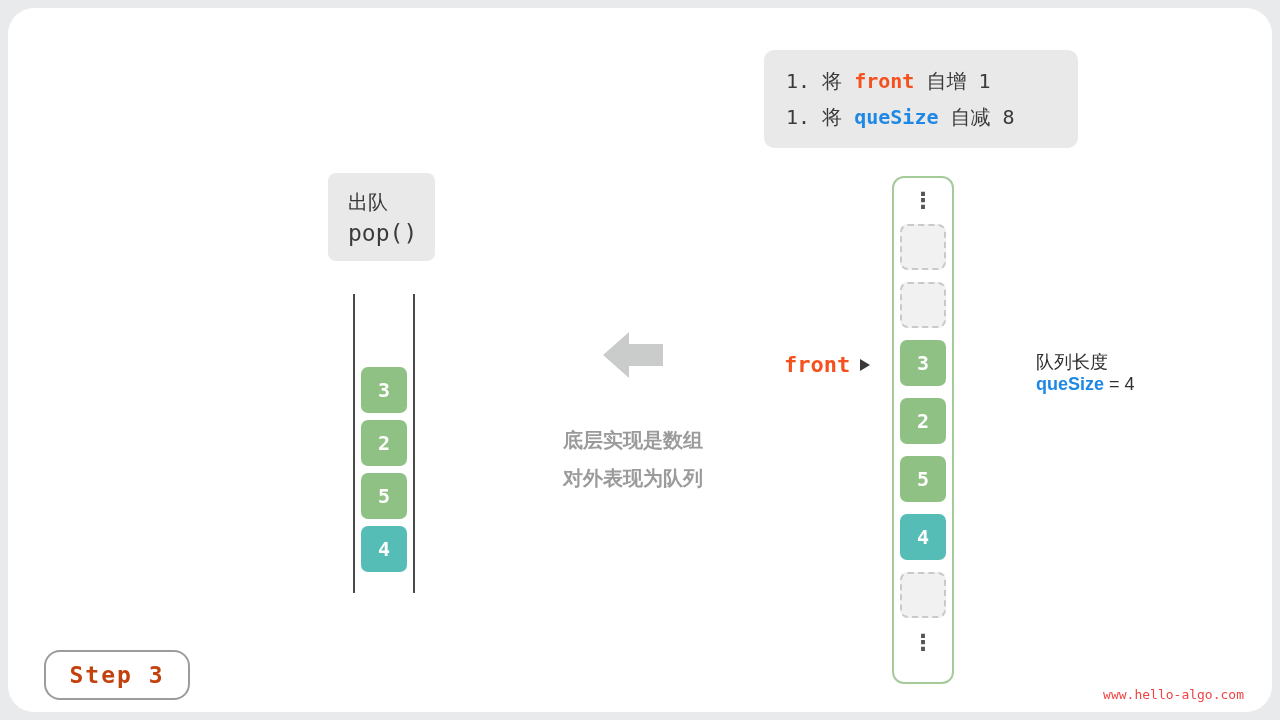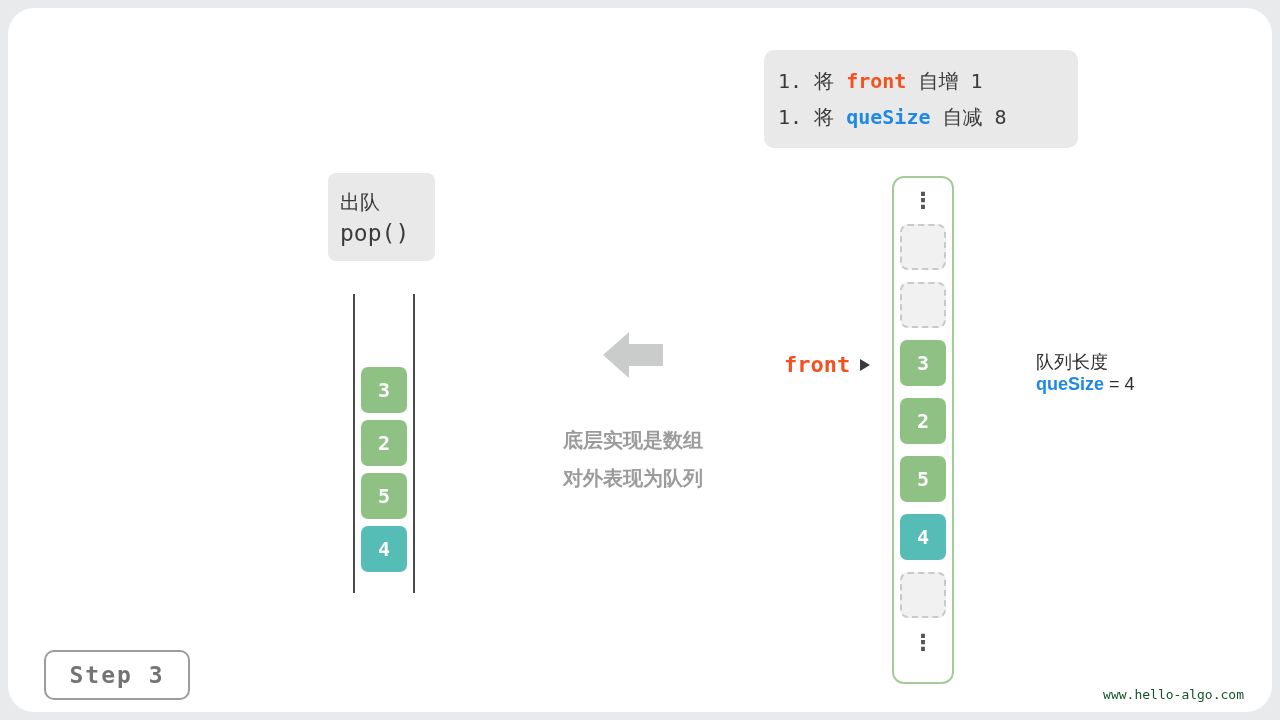--- a/index.html
+++ b/index.html
@@ -14,32 +14,32 @@
     position:absolute; left:8px; top:8px; width:1264px; height:704px;
     background:#FFFFFF; border-radius:26px;
   }
   .abs { position:absolute; }
 
   
   .instruction-box {
     left:756px; top:42px; width:314px; height:98px;
     background:#E9E9E9; border-radius:10px;
     display:flex; flex-direction:column; justify-content:center;
-    padding-left:14px; gap:9px;
+    padding-left:22px; gap:9px;
     font-family:"DejaVu Sans Mono","DejaVu Sans","Liberation Mono",monospace,sans-serif;
     font-size:20px; color:#3A3A3A;
   }
   .code { font-weight:bold; font-family:"DejaVu Sans Mono","Liberation Mono",monospace; }
 
   
   .op-box {
     left:320px; top:165px; width:107px; height:88px;
     background:#E9E9E9; border-radius:8px;
     display:flex; flex-direction:column; justify-content:center;
-    padding-left:12px; gap:4px;
+    padding-left:20px; gap:4px;
     font-size:20px; color:#3A3A3A;
   }
   .op-box .mono { font-family:"DejaVu Sans Mono","Liberation Mono",monospace; font-size:23px; }
 
   
   .stack-line { position:absolute; width:2px; top:286px; height:299px; background:#4A4A4A; }
   .cell {
     position:absolute; width:46px; height:46px; border-radius:7px;
     display:flex; align-items:center; justify-content:center;
     color:#FFFFFF; font-family:"DejaVu Sans Mono","Liberation Mono",monospace;
@@ -98,31 +98,31 @@
   .ql-label { font-size:18px; color:#2F2F2F; }
   .ql-line2 {
     font-family:Liberation Sans, sans-serif;
     font-size:18px; color:#2F2F2F;
   }
   .ql-var { font-weight:bold; }
 
   
   .step-box {
     left:36px; top:642px; width:146px; height:50px;
-    background:#FFFFFF; border:2px solid #9C9C9C; border-radius:10px;
+    background:#FFFFFF; border:2px solid #9C9C9C; border-radius:16px;
     display:flex; align-items:center; justify-content:center;
     font-family:"DejaVu Sans Mono","Liberation Mono",monospace;
-    font-weight:bold; font-size:23px; color:#737373; letter-spacing:2px;
+    font-weight:bold; font-size:23px; color:#c2410c; letter-spacing:2px;
   }
 
   
   .watermark {
     left:1074px; top:679px; width:162px; text-align:right;
     font-family:"DejaVu Sans Mono","Liberation Mono",monospace;
-    font-size:13px; color:#14532d;
+    font-size:13px; color:#ef4444;
   }
 </style>
 </head>
 <body>
 
 <div class="card">
 
   <div class="abs instruction-box">
     <div>
       <span>1. 将 </span><span class="code" style="color: rgb(244, 81, 30);">front</span><span> 自增 1</span>

